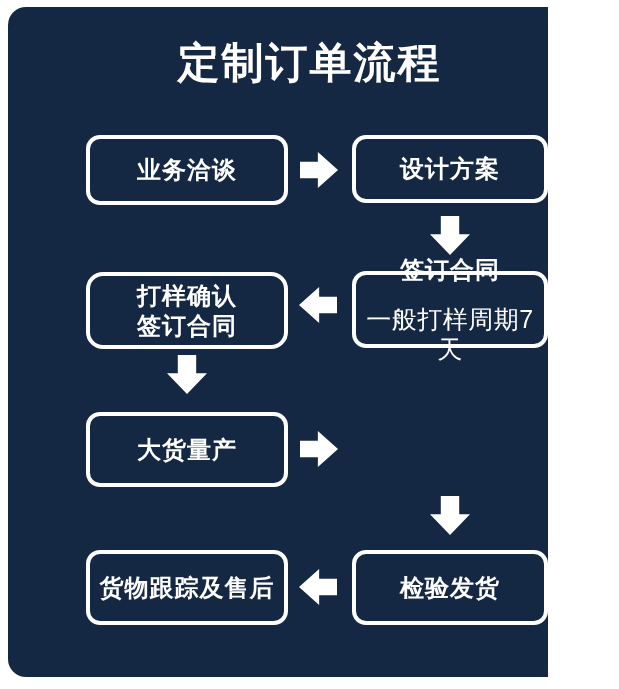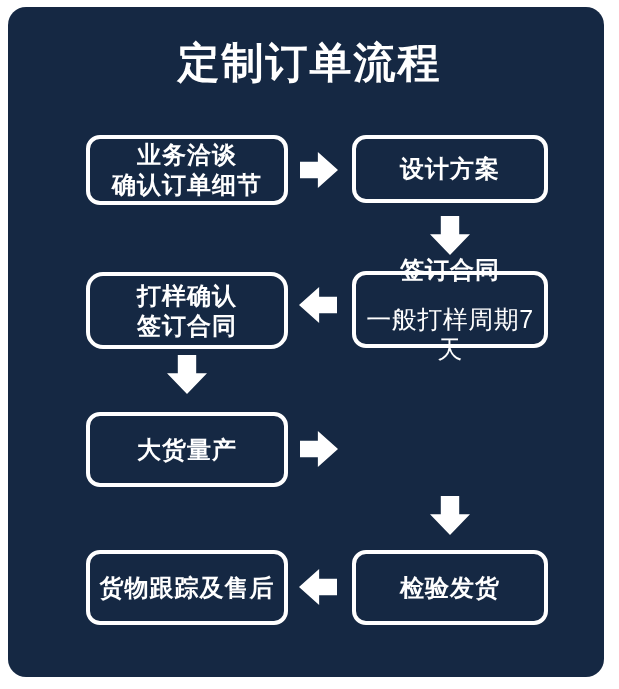--- a/index.html
+++ b/index.html
@@ -1,21 +1,21 @@
 <!DOCTYPE html>
 <html><head>
 <meta charset="utf-8">
 <style>
   html, body { margin:0; padding:0; }
   body {
     width:619px; height:689px;
     background:#ffffff;
     font-family:"Liberation Sans", "DejaVu Sans", sans-serif;
   }
-  .page { position:relative; width:619px; height:689px; background:#ffffff; overflow:hidden; }
+  .page { position:relative; width:548px; height:689px; background:#ffffff; overflow:hidden; }
   .panel {
     position:absolute; left:8px; top:7px; width:596px; height:670px;
     background:#152843; border-radius:18px;
   }
   .title {
     position:absolute; left:0; top:36px; width:619px;
     margin:0; text-align:center; color:#ffffff;
     font-size:42px; font-weight:bold; letter-spacing:2px; line-height:1.3;
   }
   .box {
@@ -34,21 +34,20 @@
 </head>
 <body>
 
 <div class="page">
   <div class="panel"></div>
 
   <h1 class="title">定制订单流程</h1>
 
   <div class="box" style="left:86px; top:135px; width:202px; height:70px;justify-content:center;">
     <div class="line">业务洽谈</div>
-    <div class="line">确认订单细节</div>
   </div>
   <div class="arrow right" style="left:300px; top:152px; width:38px; height:36px;"></div>
   <div class="box" style="left:352px; top:135px; width:196px; height:68px;">
     <div class="line">设计方案</div>
   </div>
 
   <div class="arrow down" style="left:430px; top:216px; width:40px; height:39px;"></div>
 
   <div class="box" style="left:86px; top:272px; width:202px; height:77px;border-radius:17px;">
     <div class="line">打样确认</div>

